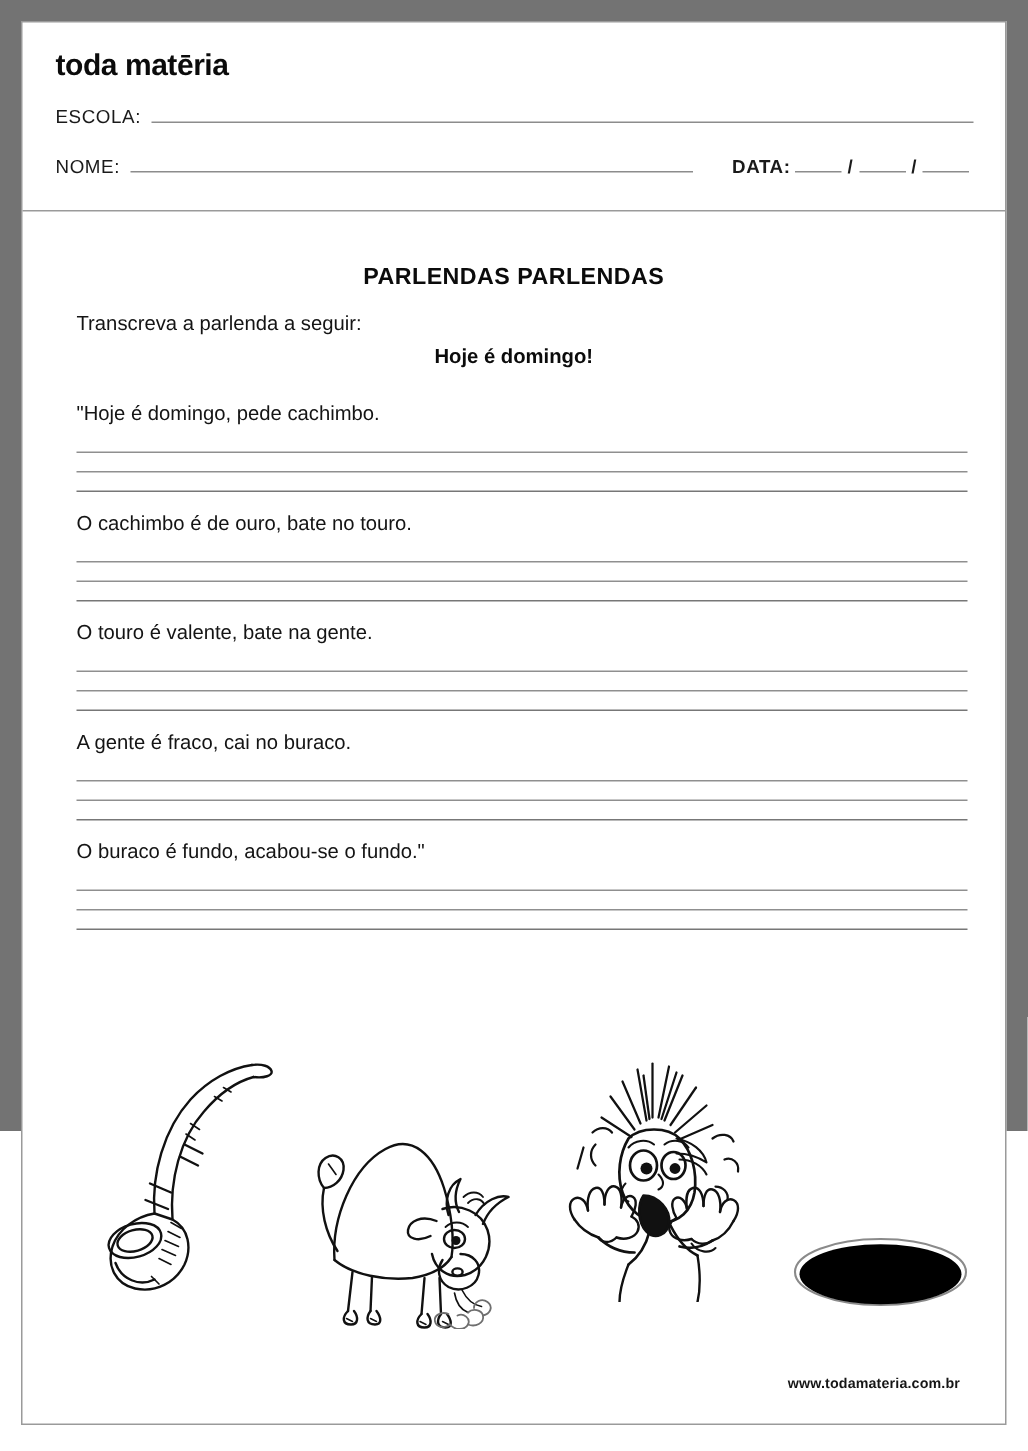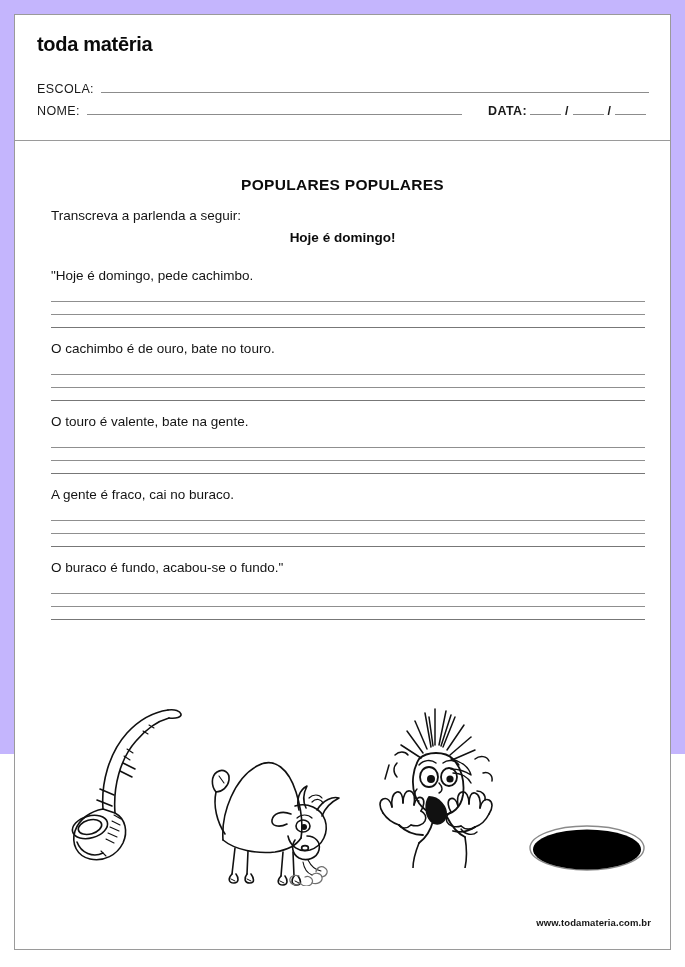--- a/index.html
+++ b/index.html
@@ -12,21 +12,21 @@
     height: 967px;
     font-family: "Liberation Sans", sans-serif;
     color: #111111;
     overflow: hidden;
   }
 
   .page {
     position: relative;
     width: 685px;
     height: 754px;
-    background: #c4b5fd;
+    background: #737373;
     box-sizing: border-box;
   }
 
   
   .sheet {
     position: absolute;
     left: 14px;
     top: 14px;
     width: 657px;
     height: 936px;
@@ -57,21 +57,21 @@
     white-space: nowrap;
   }
 
   .field-row {
     position: absolute;
     left: 22px;
     display: flex;
     align-items: baseline;
     white-space: nowrap;
   }
-  .field-escola { top: 66px; width: 612px; justify-content: space-between; }
+  .field-escola { top: 55px; width: 612px; justify-content: space-between; }
   .field-nome   { top: 88px; width: 612px; }
 
   .field-label {
     font-size: 12.5px;
     letter-spacing: 0.4px;
     color: #1a1a1a;
     flex: 0 0 auto;
   }
 
   .rule {
@@ -200,21 +200,21 @@
   .illus-pipe  { left: 42px;  top: 0px;   width: 135px; height: 165px; }
   .illus-bull  { left: 180px; top: 35px;  width: 150px; height: 150px; }
   .illus-person{ left: 352px; top: 2px;   width: 140px; height: 165px; }
   .illus-hole  { left: 512px; top: 120px; width: 120px; height: 52px; }
 
   .illus svg { display: block; width: 100%; height: 100%; }
 
   
   .footer-url {
     position: absolute;
-    right: 19px;
+    right: 30px;
     bottom: 22px;
     font-size: 9.5px;
     font-weight: bold;
     letter-spacing: 0.1px;
     color: #161616;
   }
 </style>
 </head>
 <body>
 
@@ -238,21 +238,21 @@
           <span class="date-slash">/</span>
           <span class="date-blank"></span>
           <span class="date-slash">/</span>
           <span class="date-blank"></span>
         </span>
       </div>
     </div>
 
     <div class="body">
 
-      <div class="worksheet-title">POPULARES POPULARES</div>
+      <div class="worksheet-title">PARLENDAS PARLENDAS</div>
 
       <div class="instruction-top">Transcreva a parlenda a seguir:</div>
 
       <div class="poem-title">Hoje é domingo!</div>
 
       <div class="verses">
 
         <div class="verse-block">
           <div class="verse-text">"Hoje é domingo, pede cachimbo.</div>
           <div class="write-lines">

